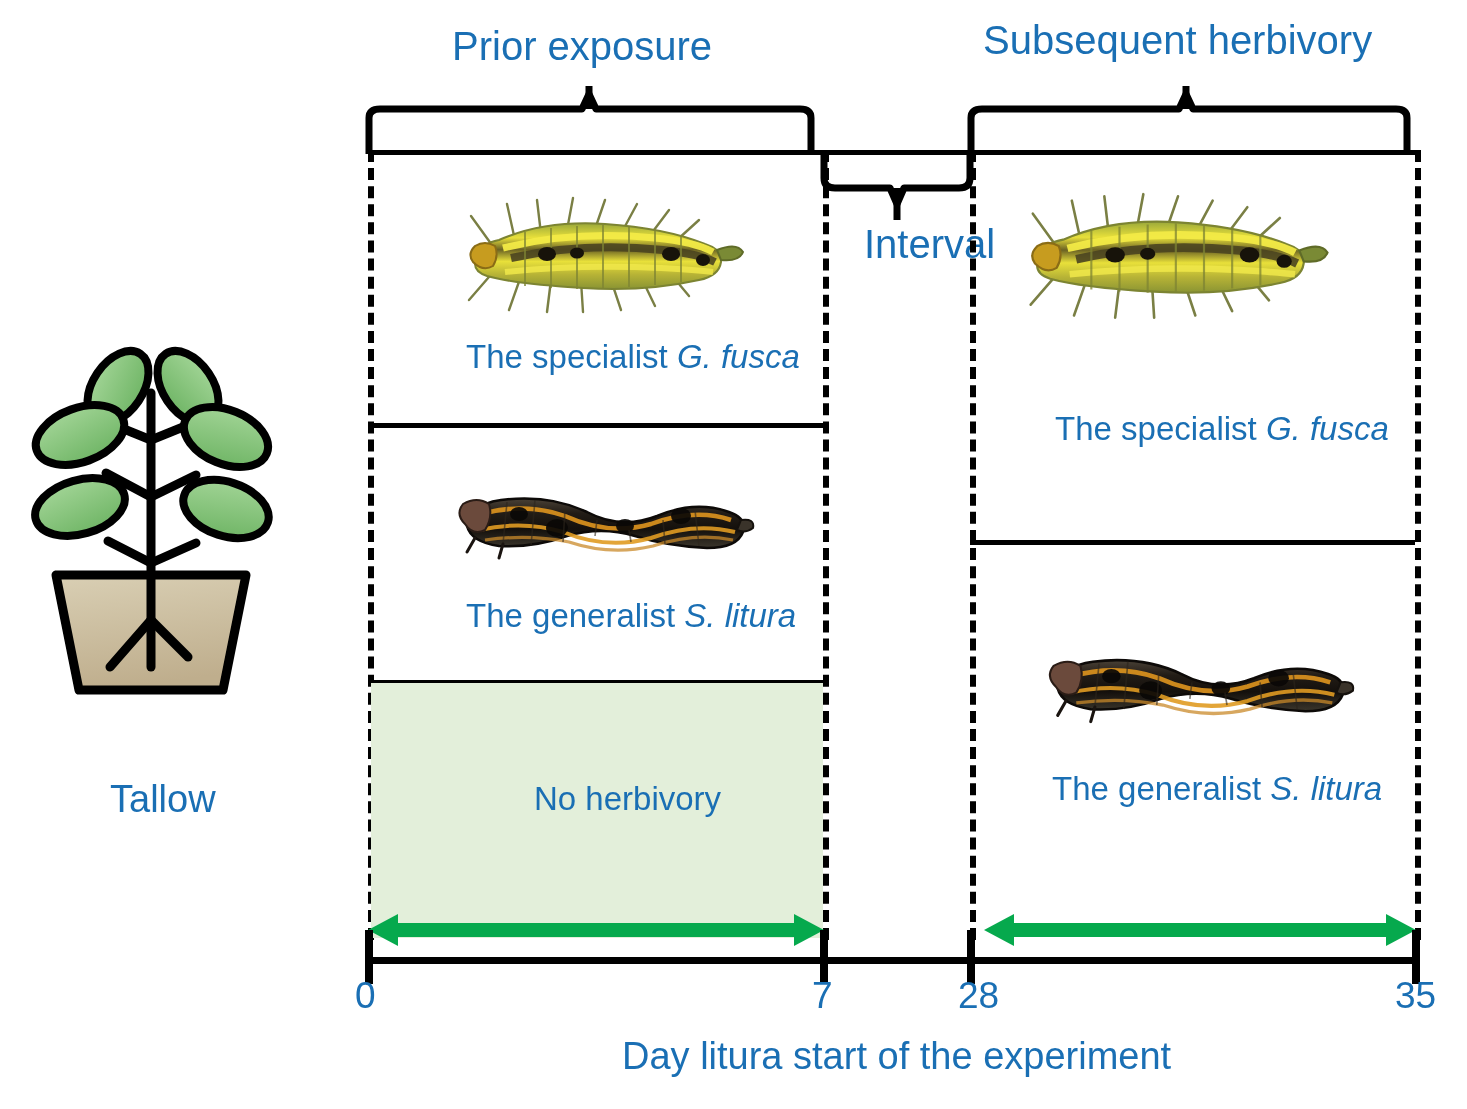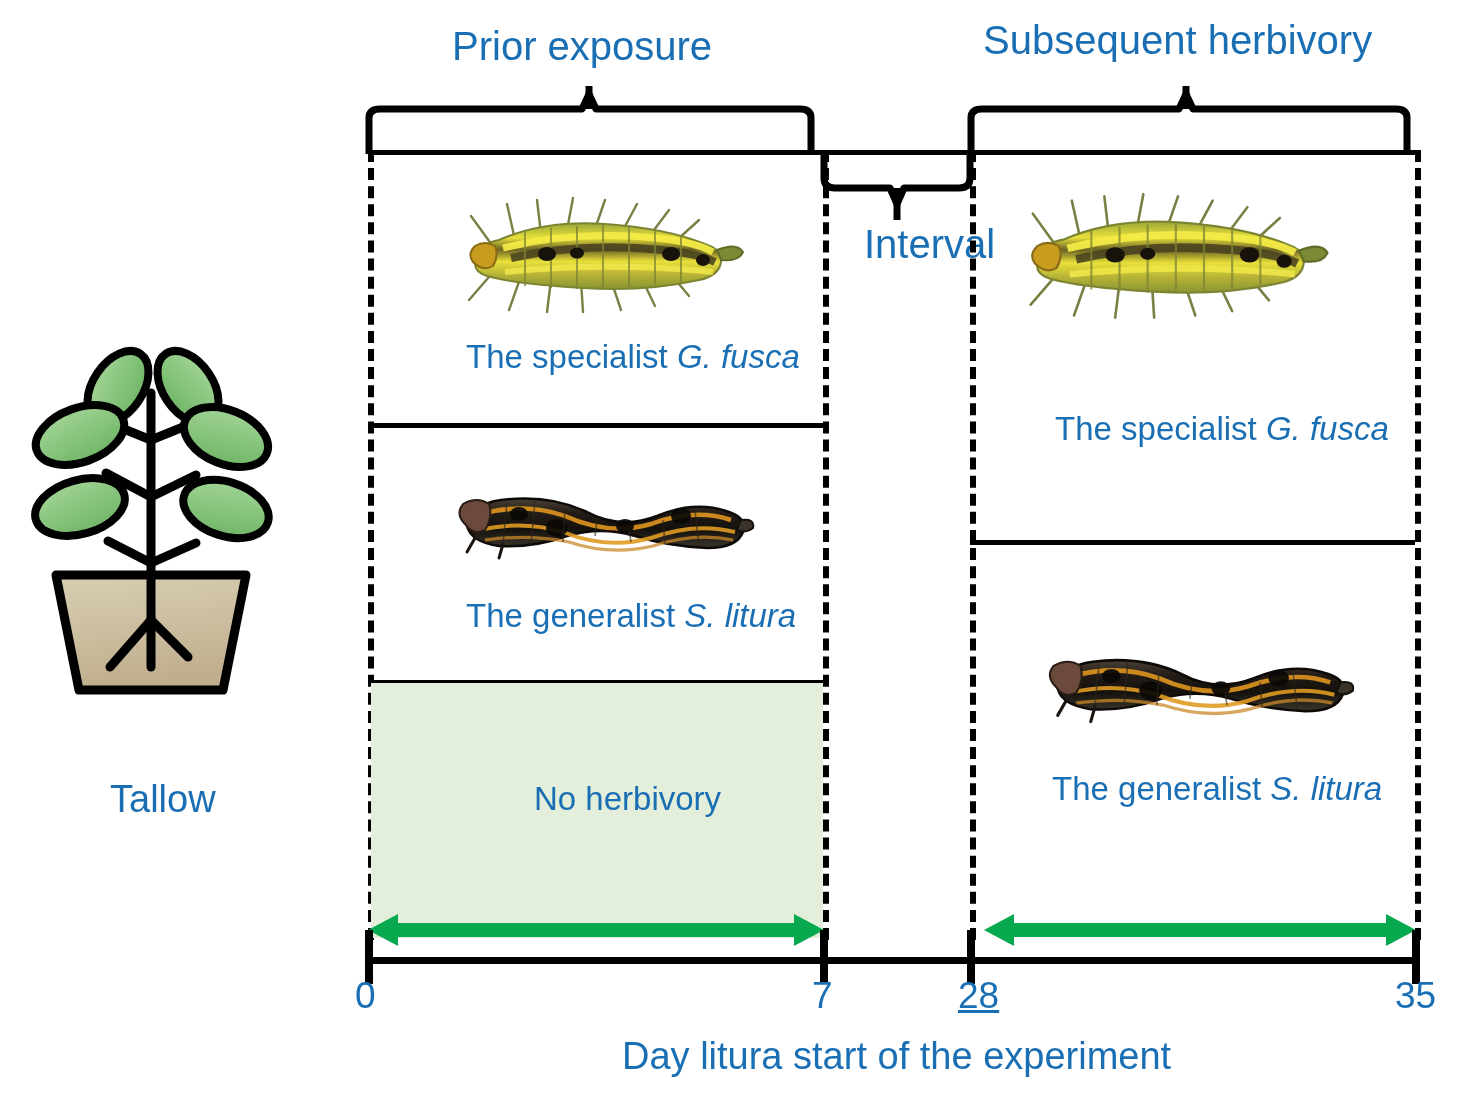--- a/index.html
+++ b/index.html
@@ -286,16 +286,16 @@
 </svg>
 
 <div class="hline" style="left:368px;top:957px;width:1049px;border-top-width:7px;"></div>
 <div class="abs" style="left:365px;top:930px;width:8px;height:54px;background:#000;"></div>
 <div class="abs" style="left:820px;top:930px;width:8px;height:54px;background:#000;"></div>
 <div class="abs" style="left:967px;top:930px;width:8px;height:54px;background:#000;"></div>
 <div class="abs" style="left:1412px;top:930px;width:8px;height:54px;background:#000;"></div>
 
 <div class="lbl axis-num" style="left:355px;top:975px;">0</div>
 <div class="lbl axis-num" style="left:812px;top:975px;">7</div>
-<div class="lbl axis-num" style="left:958px;top:975px;text-decoration:underline;">28</div>
+<div class="lbl axis-num" style="left:958px;top:975px;">28</div>
 <div class="lbl axis-num" style="left:1395px;top:975px;">35</div>
 
 <div class="lbl axis-title" style="left:622px;top:1035px;">Day litura start of the experiment</div>
 
 </body></html>

